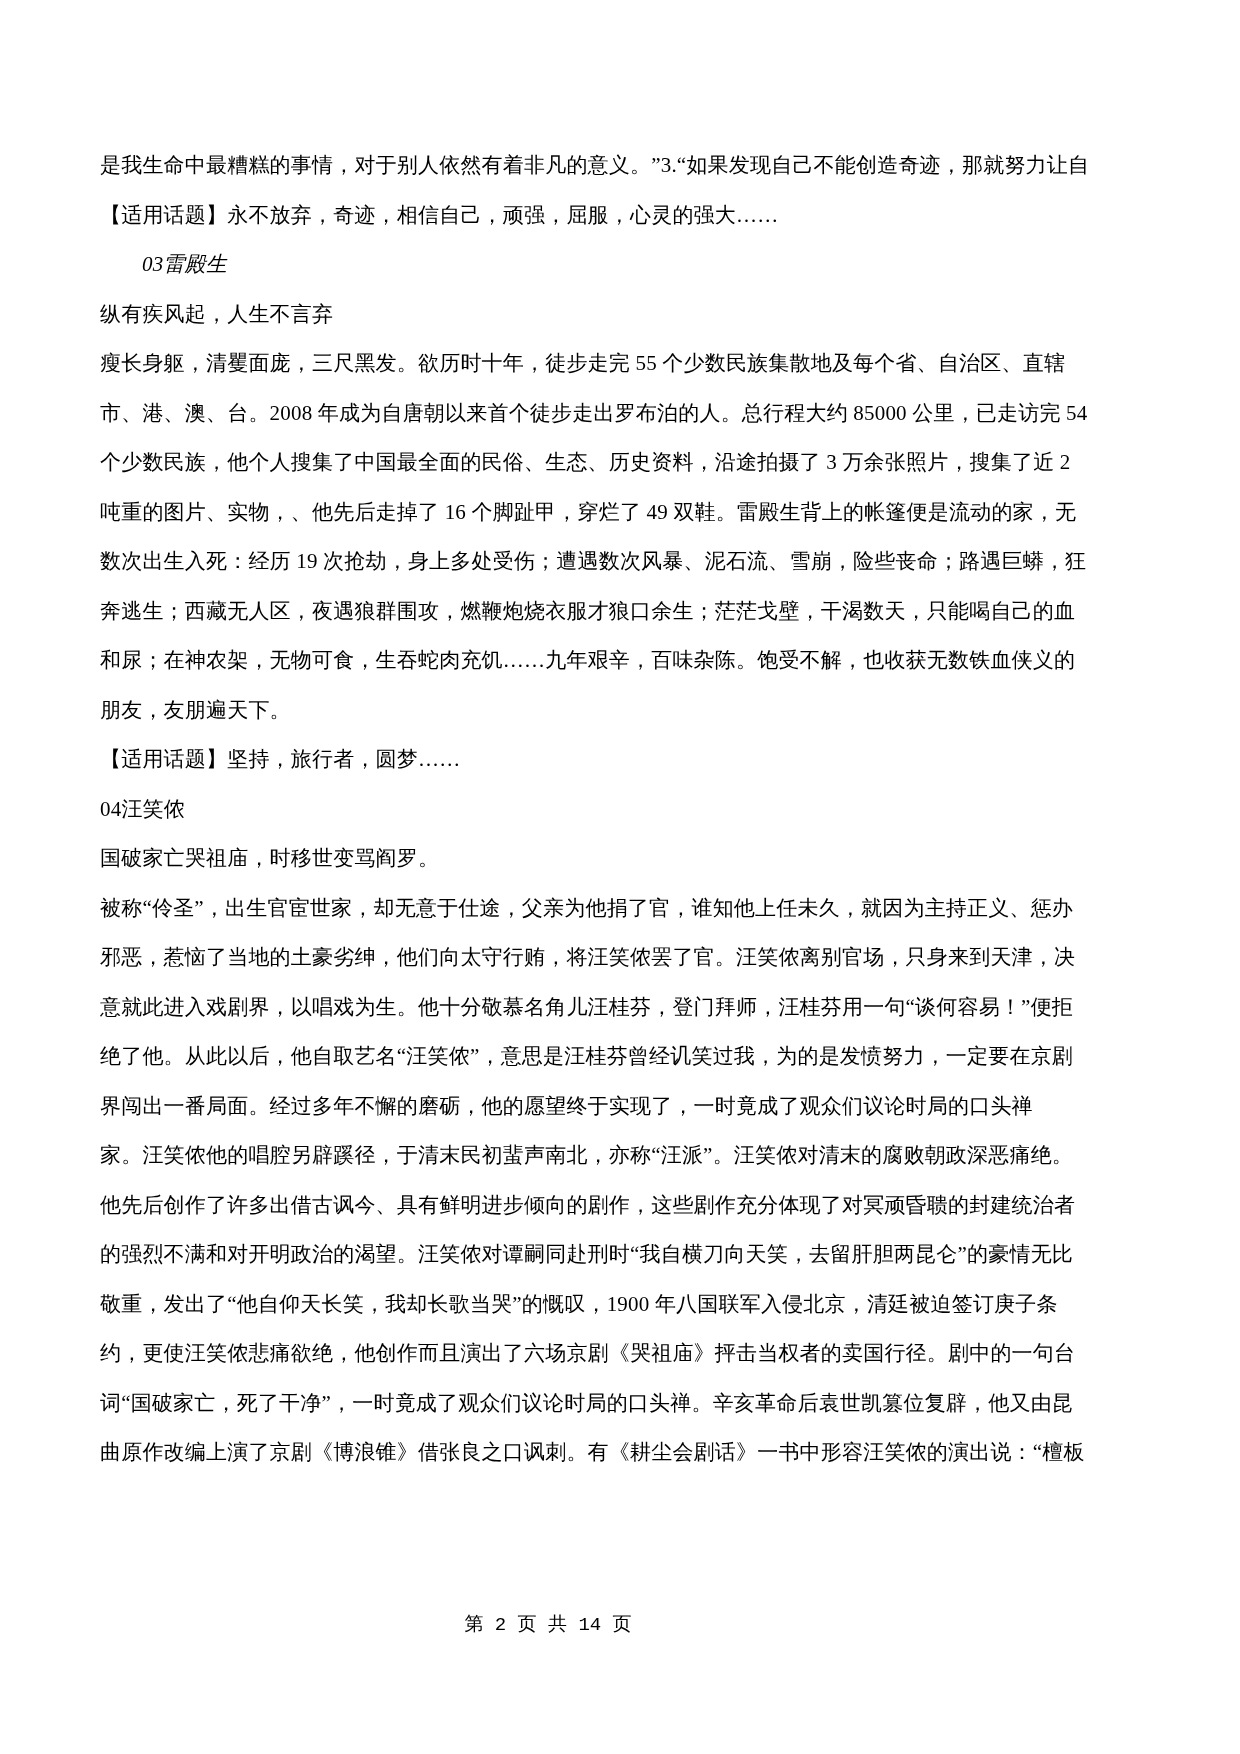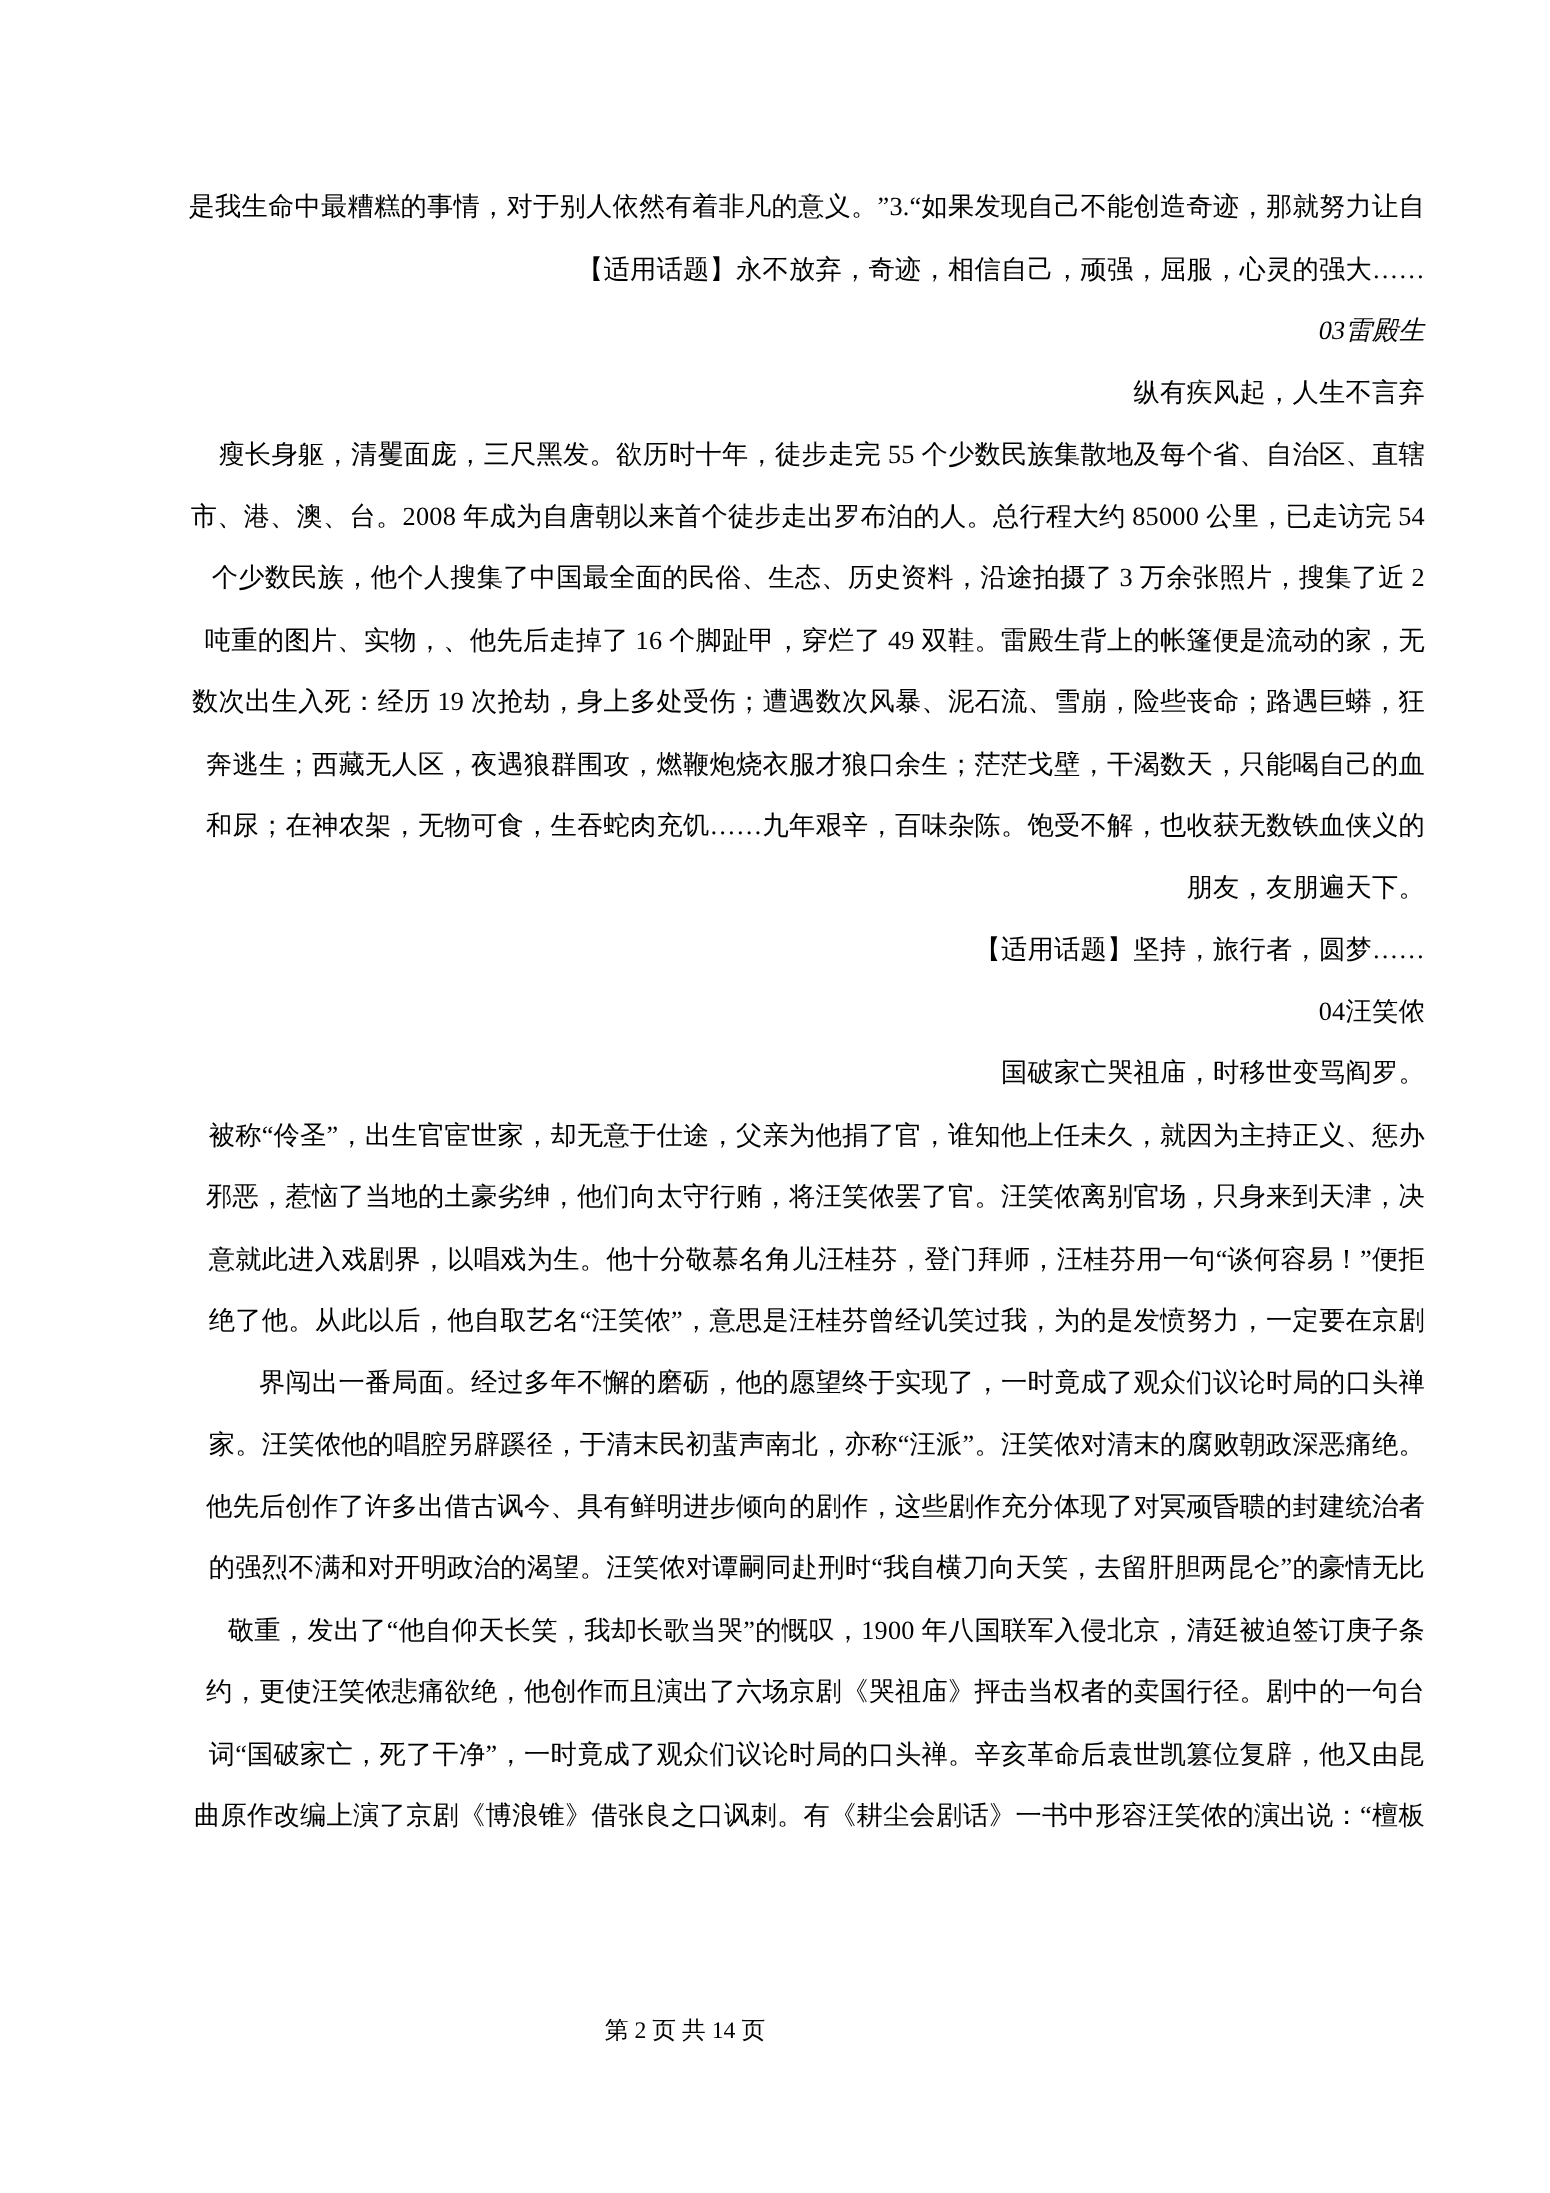--- a/index.html
+++ b/index.html
@@ -14,21 +14,20 @@
     background: #ffffff;
     color: #000000;
     font-family: "Liberation Serif", "DejaVu Serif", serif;
     overflow: hidden;
   }
   .content {
     position: absolute;
     left: 100px;
     top: 141px;
     width: 1040px;
-    text-align: right;
   }
   .line {
     height: 49.5px;
     line-height: 49.5px;
     font-size: 21px;
     white-space: nowrap;
     letter-spacing: 0.2px;
   }
   .line.indent {
     padding-left: 42px;
@@ -36,20 +35,21 @@
   }
   .footer {
     position: absolute;
     top: 1610px;
     left: 0;
     width: 1096px;
     text-align: center;
     font-size: 19px;
     line-height: 30px;
     color: #000000;
+    font-family: Liberation Mono, monospace;
   }
 </style>
 </head>
 <body>
 
 <div class="page">
   <div class="content" id="lines-container">
       <div class="line">是我生命中最糟糕的事情，对于别人依然有着非凡的意义。”3.“如果发现自己不能创造奇迹，那就努力让自</div>
       <div class="line">【适用话题】永不放弃，奇迹，相信自己，顽强，屈服，心灵的强大……</div>
       <div class="line indent">03雷殿生</div>

